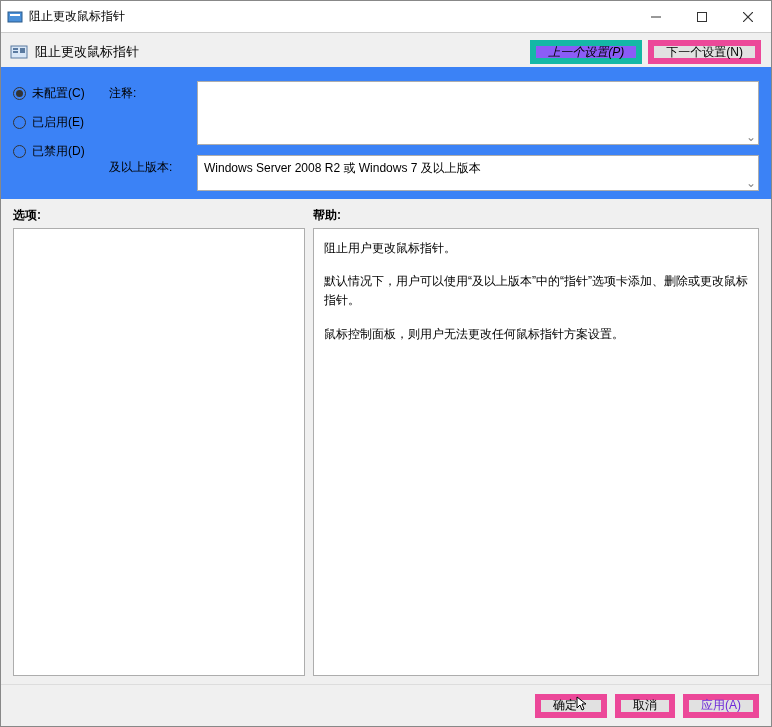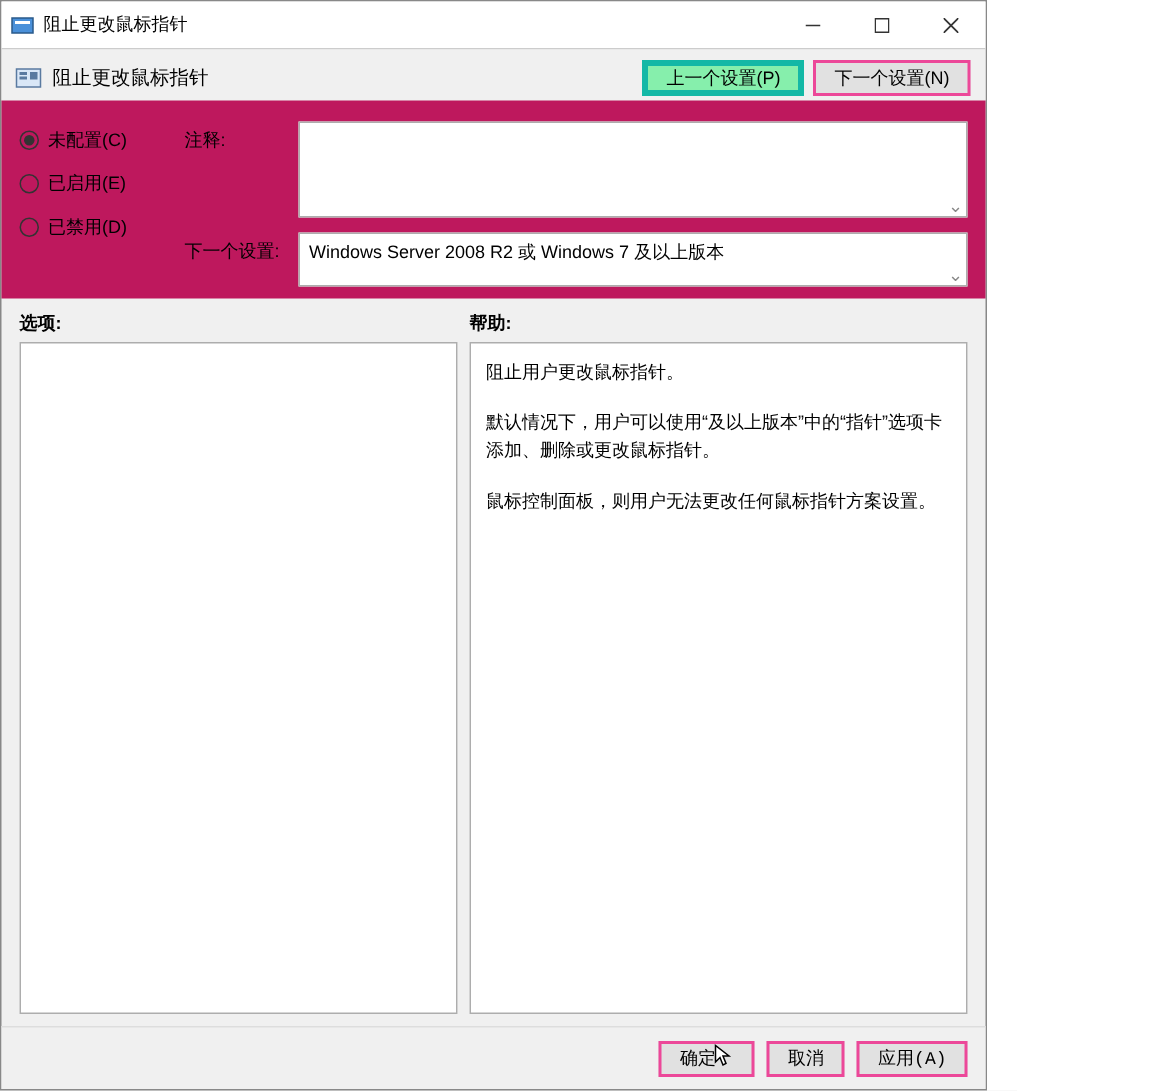--- a/index.html
+++ b/index.html
@@ -1,50 +1,50 @@
 <!DOCTYPE html>
 <html><head>
 <meta charset="utf-8">
 <style>
   * { box-sizing: border-box; font-family: "Microsoft YaHei", "Segoe UI", sans-serif; }
   body { margin: 0; background: #fff; }
-  .window { width: 658px; height: 727px; border: 1px solid #888; display: flex; flex-direction: column; background: #f0f0f0; position: relative; }
+  .window { width: 772px; height: 727px; border: 1px solid #888; display: flex; flex-direction: column; background: #f0f0f0; position: relative; }
   .titlebar { height: 32px; display: flex; align-items: center; padding: 0 0 0 6px; background: #fff; border-bottom: 1px solid #ccc; }
   .title-icon { width: 16px; height: 16px; margin-right: 6px; display:inline-flex; align-items:center; justify-content:center;}
   .title-text { font-size: 12px; flex: 1; }
   .win-controls { display: flex; height: 100%; }
   .win-btn { width: 46px; height: 100%; display: flex; align-items: center; justify-content: center; font-size: 13px; color:#333; }
   .header-row { height: 34px; display: flex; align-items: center; padding: 4px 10px 0 8px; background:#f0f0f0; }
   .header-icon { width: 20px; height: 20px; margin-right: 6px; display:inline-flex; align-items:center; justify-content:center;}
   .header-title { font-size: 13px; flex: 1; }
   .nav-btns { display:flex; gap:6px; }
-  .btn { height: 24px; padding: 0 12px; font-size: 12px; background: #e1e1e1; border: 2px solid #ec4899; display:inline-flex; align-items:center; justify-content:center; cursor:default; }
-  .btn-highlight { border: 4px solid #14b8a6; background:#86efac; }
-  .config-area { display:flex; padding: 14px 12px 8px 12px; background:#be185d; }
+  .btn { height: 24px; padding: 0 12px; font-size: 12px; background: #e1e1e1; border: 6px solid #ec4899; display:inline-flex; align-items:center; justify-content:center; cursor:default; }
+  .btn-highlight { border: 6px solid #14b8a6; background:#8b5cf6;font-style:italic; }
+  .config-area { display:flex; padding: 14px 12px 8px 12px; background:#3b82f6; }
   .radio-col { width: 96px; display:flex; flex-direction:column; gap:12px; padding-top:4px; }
   .radio-item { display:flex; align-items:center; gap:6px; font-size:12px; }
   .radio-dot { width:13px; height:13px; border:1px solid #333; border-radius:50%; display:inline-flex; align-items:center; justify-content:center; }
   .radio-dot.checked::after { content:""; width:7px; height:7px; background:#333; border-radius:50%; }
   .field-col { flex:1; display:flex; flex-direction:column; gap:10px; }
-  .field-row { display:flex; gap:4px;margin-left:14px; }
+  .field-row { display:flex; gap:16px; }
   .field-label { width:72px; font-size:12px; padding-top:4px; text-align:left; }
   .field-box { flex:1; border:1px solid #adadad; background:#fff; font-size:12px; padding:4px 6px; position:relative; }
   .comment-box { height:64px; }
   .platform-box { height:36px; }
   .scroll-hint { position:absolute; right:2px; bottom:0; font-size:12px; color:#888; }
   .mid-row { display:flex; padding: 8px 12px 4px 12px; font-size:12px;font-weight:bold; }
   .mid-left { width:300px; }
   .mid-right { flex:1; }
   .panes { flex:1; display:flex; gap:8px; padding: 0 12px 8px 12px; min-height:0; }
   .pane { border:1px solid #adadad; background:#fff; font-size:12px; padding:10px; overflow:hidden; }
   .pane-left { width:292px; }
   .pane-right { flex:1; }
   .help-p { margin:0 0 14px 0; line-height:1.6; }
   .footer { height:42px; display:flex; align-items:center; justify-content:flex-end; gap:8px; padding:18px 12px; background:#f0f0f0; border-top:1px solid #ddd; }
-  .btn-disabled { color:#000000;font-family:Liberation Mono, monospace; }
+  .btn-disabled { color:#6d28d9; }
   .cursor-pointer { margin-left:-2px; font-size:14px; }
 </style>
 </head>
 <body>
 
 <div class="window">
 
   <div class="titlebar">
     <span class="title-icon">
       <svg width="16" height="16" viewBox="0 0 16 16">
@@ -106,21 +106,21 @@
     </div>
     <div class="field-col">
       <div class="field-row">
         <div class="field-label">注释:</div>
         <div class="field-box comment-box">
           <span></span>
           <span class="scroll-hint">⌄</span>
         </div>
       </div>
       <div class="field-row">
-        <div class="field-label">下一个设置:</div>
+        <div class="field-label">及以上版本:</div>
         <div class="field-box platform-box">
           <span>Windows Server 2008 R2 或 Windows 7 及以上版本</span>
           <span class="scroll-hint">⌄</span>
         </div>
       </div>
     </div>
   </div>
 
   <div class="mid-row">
     <div class="mid-left">选项:</div>

